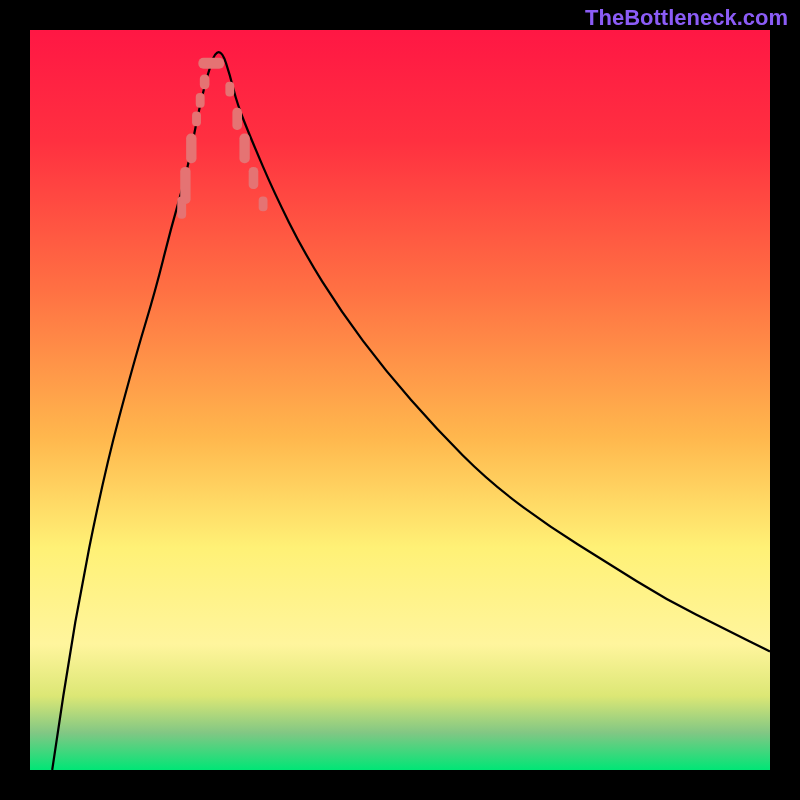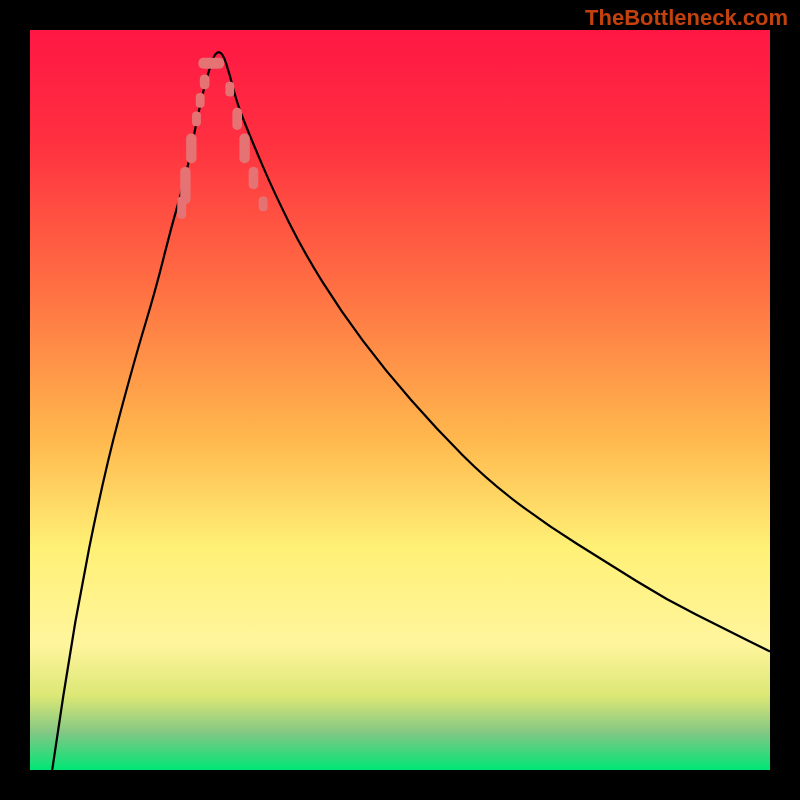--- a/index.html
+++ b/index.html
@@ -11,21 +11,21 @@
       width: 800px;
       height: 800px;
       background: #000;
       position: relative;
       font-family: Arial, sans-serif;
     }
     .watermark {
       position: absolute;
       top: 5px;
       right: 12px;
-      color: #c2410c;
+      color: #8b5cf6;
       font-size: 22px;
       font-weight: bold;
       z-index: 10;
     }
     .chart-area {
       position: absolute;
       top: 30px;
       left: 30px;
       width: 740px;
       height: 740px;

